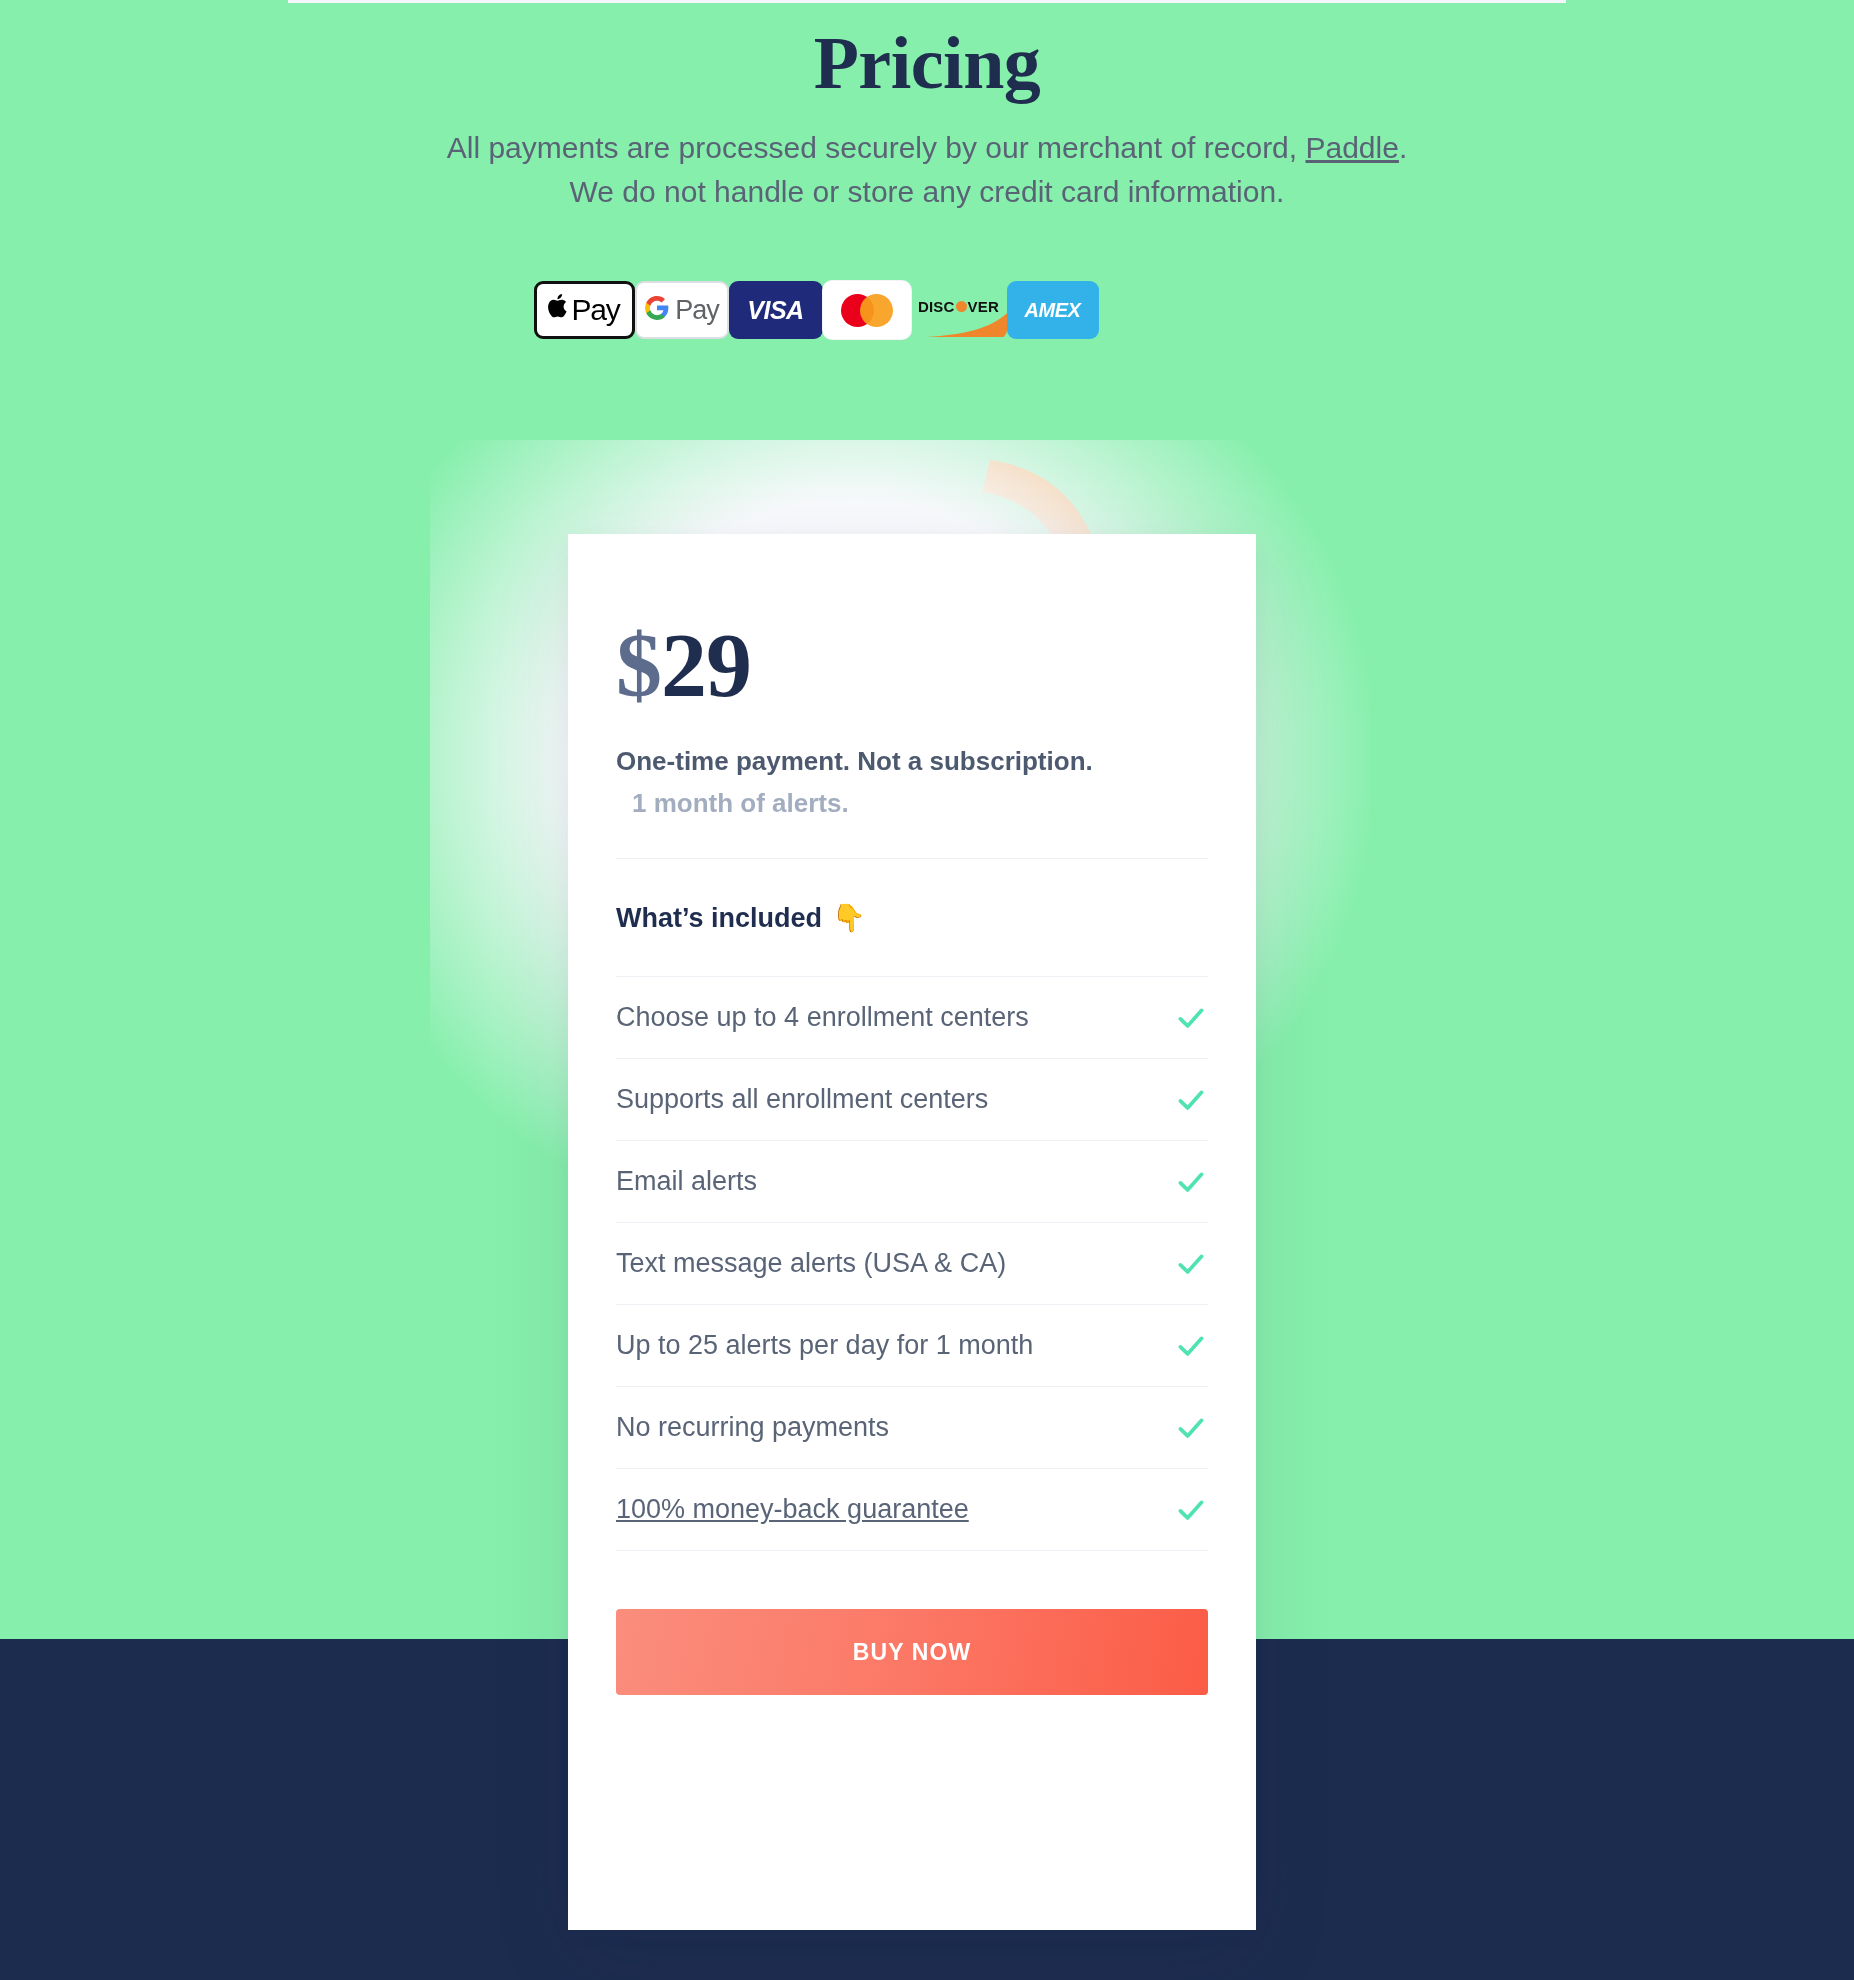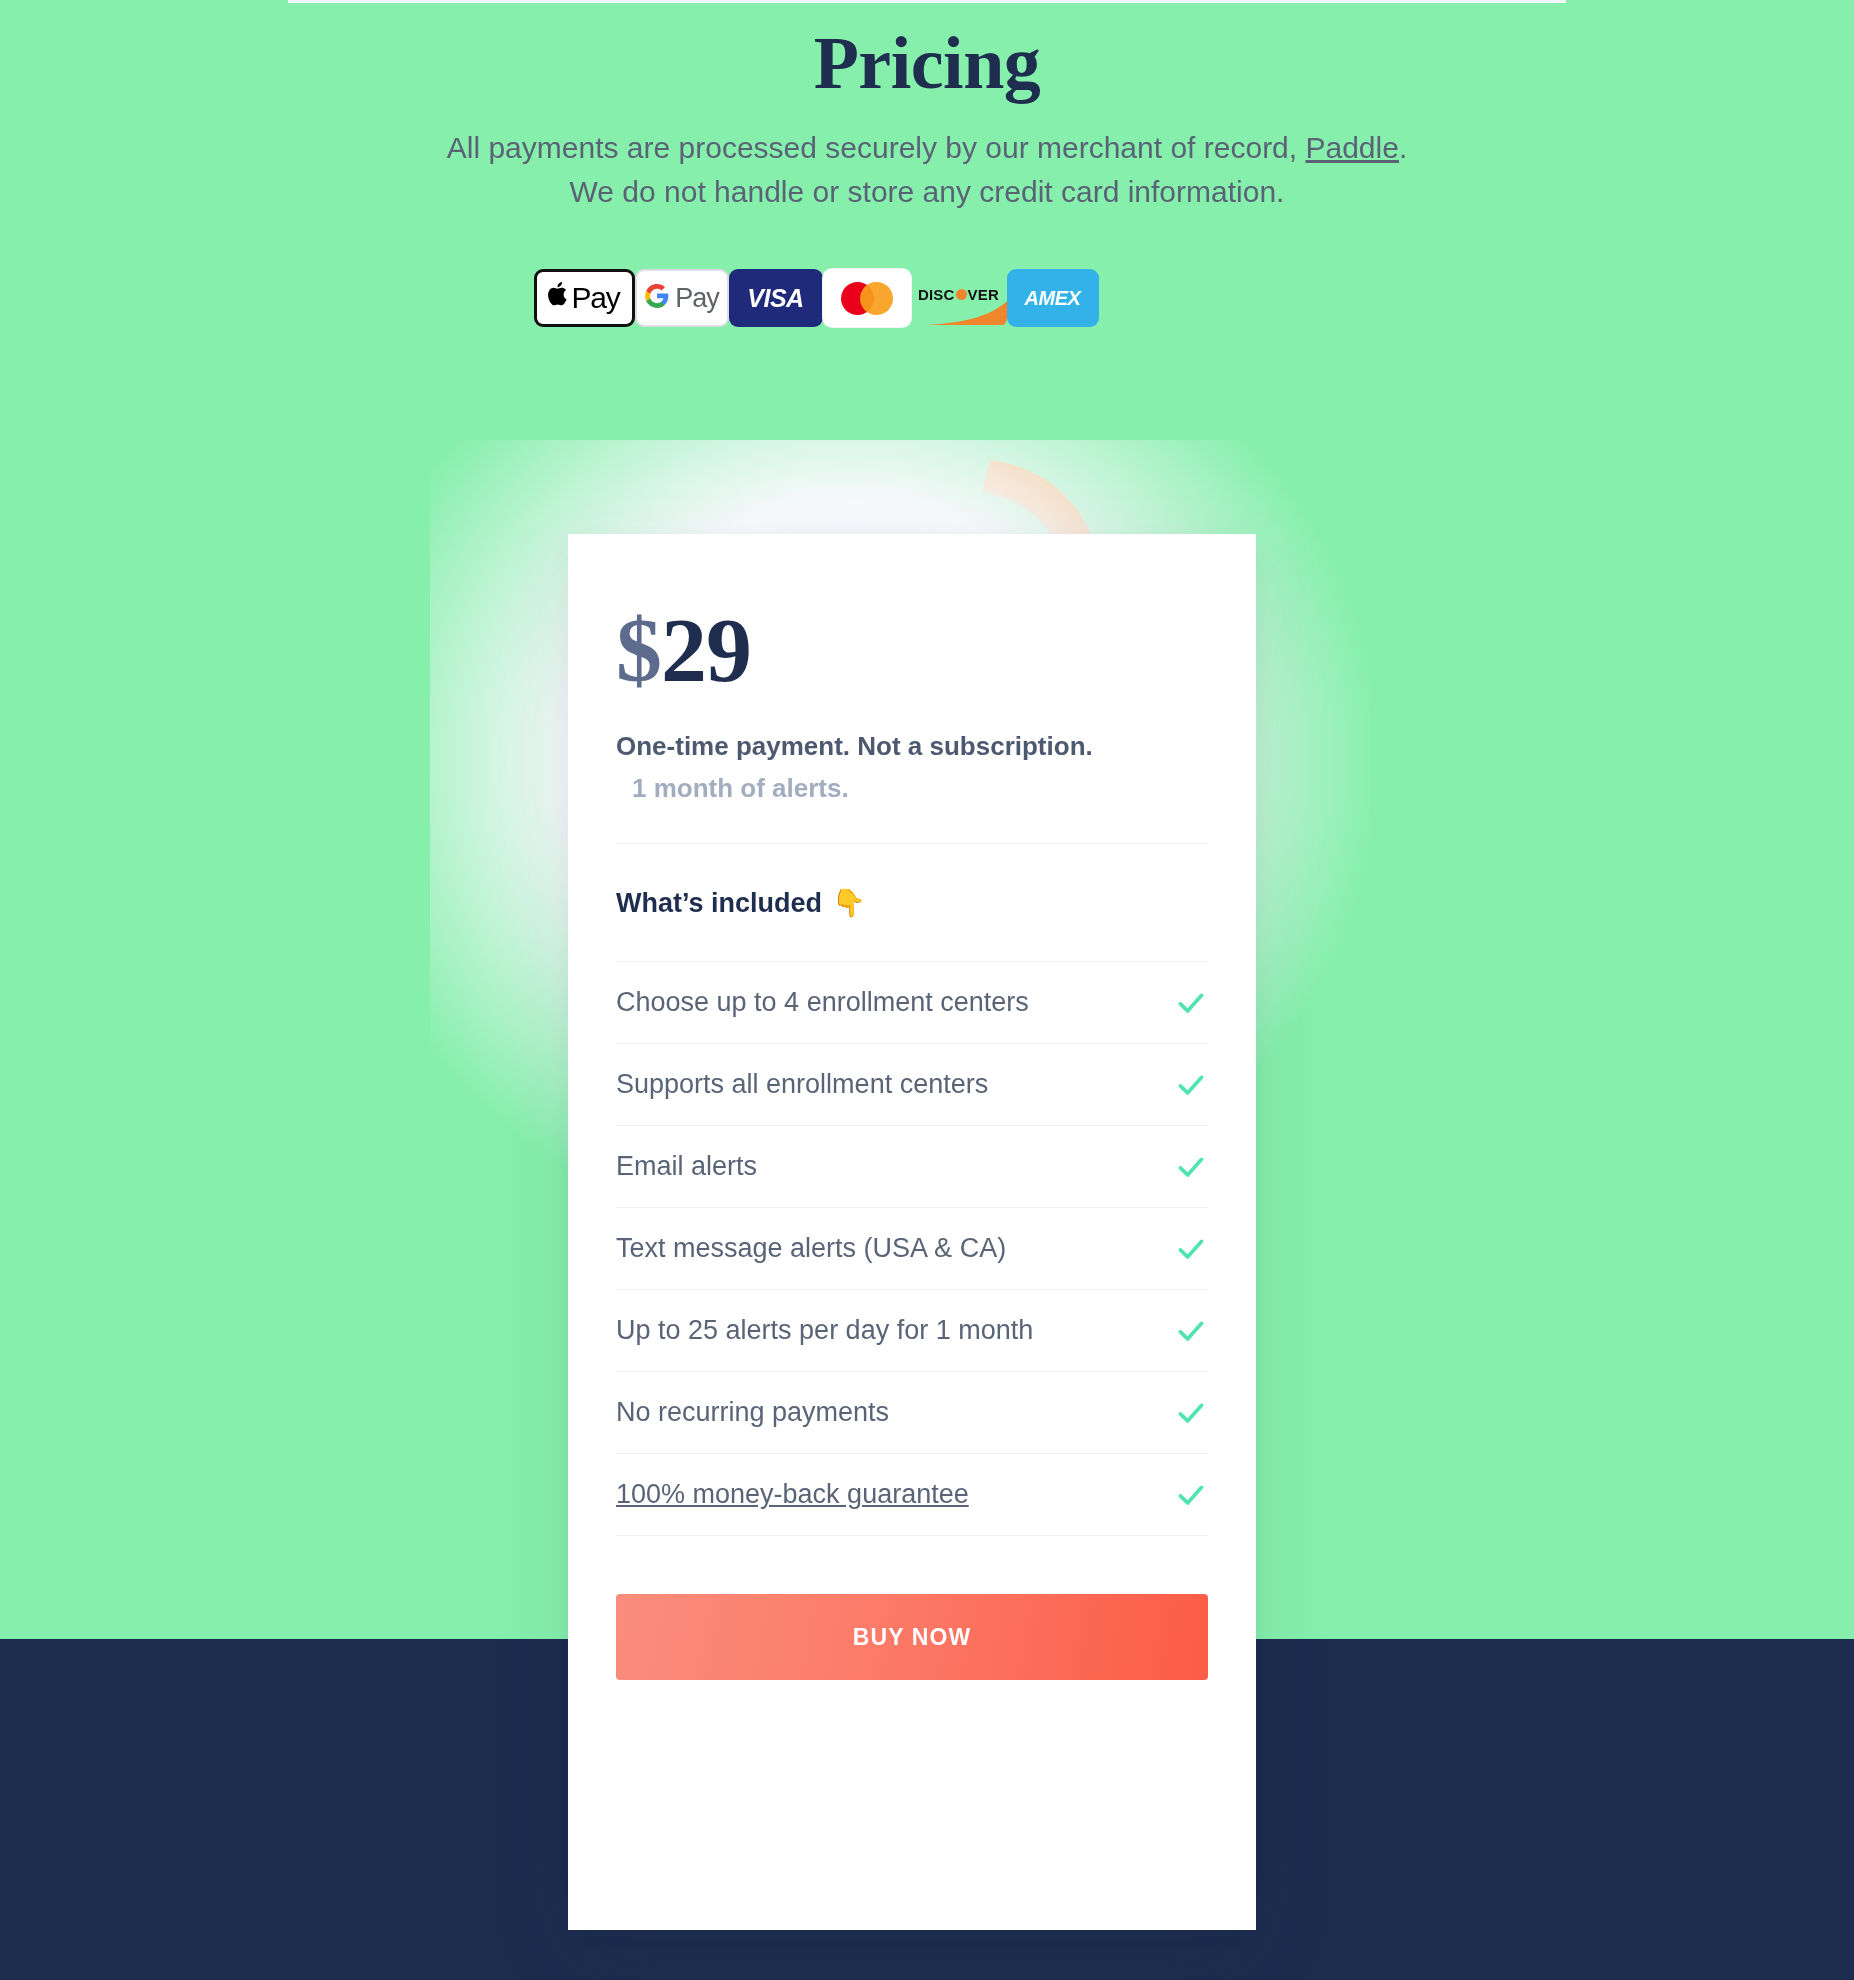--- a/index.html
+++ b/index.html
@@ -64,21 +64,21 @@
 
   .subtitle .paddle-link {
     color: #5a6376;
     text-decoration: underline;
     cursor: pointer;
   }
 
   
   .payment-row {
     position: absolute;
-    top: 269px;
+    top: 281px;
     left: 0;
     width: 1632px;
     display: flex;
     justify-content: center;
     align-items: center;
   }
 
   .badge {
     height: 58px;
     border-radius: 9px;
@@ -239,21 +239,21 @@
   
   .pricing-card {
     position: absolute;
     top: 534px;
     left: 568px;
     width: 688px;
     height: 1396px;
     background: #ffffff;
     z-index: 5;
     box-shadow: 0 30px 80px rgba(30,45,80,0.09), 0 6px 20px rgba(30,45,80,0.04);
-    padding: 0 48px;
+    padding: 15px 48px;
   }
 
   .price {
     font-family: "Liberation Serif", serif;
     font-weight: 700;
     font-size: 92px;
     line-height: 1;
     padding-top: 70px;
     letter-spacing: -1px;
   }

